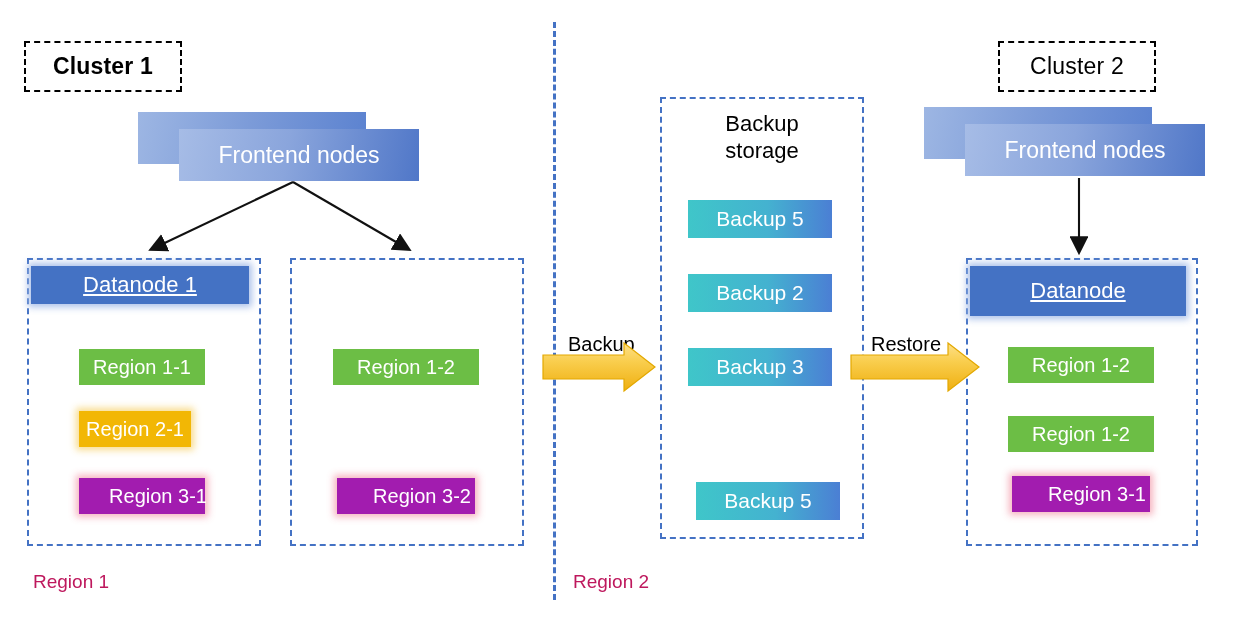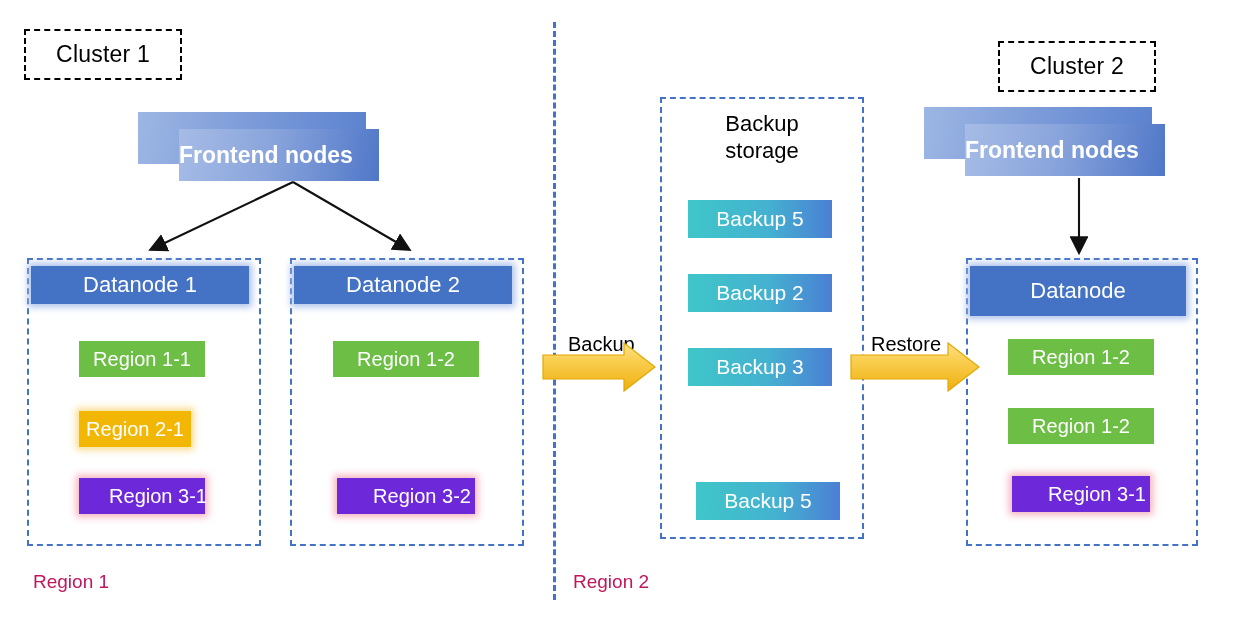--- a/index.html
+++ b/index.html
@@ -24,40 +24,39 @@
     position: absolute;
     border: 2px dashed #000000;
     background: transparent;
     display: flex;
     align-items: center;
     justify-content: center;
     font-size: 23px;
     color: #000000;
     letter-spacing: .2px;
   }
-  #cluster1-chip { left: 24px;  top: 29px;  width: 158px; height: 51px; }
+  #cluster1-chip { left: 24px;  top: 41px;  width: 158px; height: 51px; font-weight: bold; }
   #cluster2-chip { left: 998px; top: 41px;  width: 158px; height: 51px; justify-content: center; }
 
   
   .frontend-wrap { position: absolute; }
   .frontend-back {
     position: absolute;
     left: 0; top: 0;
     width: 228px; height: 52px;
     background: linear-gradient(100deg, #9DB6E3 0%, #7C9BD8 48%, #5B82D0 100%);
   }
   .frontend-front {
     position: absolute;
     left: 41px; top: 17px;
-    width: 200px; height: 52px;
+    width: 240px; height: 52px;
     background: linear-gradient(100deg, #A6BCE6 0%, #8AA5DC 45%, #5077C8 100%);
-    display: flex; align-items: center; justify-content: flex-start;
+    display: flex; align-items: center; justify-content: center;
     color: #ffffff;
     font-size: 23px;
-    font-weight: bold;
   }
   #frontend1 { left: 138px; top: 112px; width: 269px; height: 69px; }
   #frontend2 { left: 924px; top: 107px; width: 269px; height: 69px; }
 
   
   .dashed-box {
     position: absolute;
     border: 2px dashed #4472C4;
     background: #ffffff;
   }
@@ -67,37 +66,38 @@
   #datanode3-box { left: 966px; top: 258px; width: 232px; height: 288px; }
 
   
   .node-header {
     position: absolute;
     background: #4472C4;
     color: #ffffff;
     font-size: 22px;
     display: flex; align-items: center; justify-content: center;
     box-shadow: 0 0 7px 3px rgba(157,183,230,.85);
+    text-decoration: underline;
   }
   #dn1-header { left: 31px;  top: 266px; width: 218px; height: 38px; }
   #dn2-header { left: 294px; top: 266px; width: 218px; height: 38px; }
   #dn3-header { left: 970px; top: 266px; width: 216px; height: 50px; }
 
   
   .region-chip {
     position: absolute;
     height: 36px;
     display: flex; align-items: center; justify-content: center;
     color: #ffffff;
     font-size: 20px;
     white-space: nowrap;
   }
-  .region-green  { background: #6CBE45; }
+  .region-green  { background: #6CBE45; margin-top: 8px; }
   .region-yellow { background: #F2B705; box-shadow: 0 0 7px 3px rgba(247,216,130,.9); }
-  .region-red    { background: #6d28d9; box-shadow: 0 0 7px 3px rgba(245,166,180,.85); padding-left: 32px; }
+  .region-red    { background: #a21caf; box-shadow: 0 0 7px 3px rgba(245,166,180,.85); padding-left: 32px; }
 
   
   .backup-chip {
     position: absolute;
     left: 688px;
     width: 144px;
     height: 38px;
     background: linear-gradient(90deg, #3FC6C9 0%, #44B2D0 55%, #4B7FD4 100%);
     color: #ffffff;
     font-size: 21px;
@@ -185,23 +185,20 @@
     <span>Region 1-1</span>
   </div>
   <div class="region-chip region-yellow" style="left:79px; top:411px; width:112px;">
     <span>Region 2-1</span>
   </div>
   <div class="region-chip region-red" style="left:79px; top:478px; width:126px;">
     <span>Region 3-1</span>
   </div>
 
   <div class="dashed-box" id="datanode2-box"></div>
-  <div class="node-header" id="dn2-header">
-    <span>Datanode 2</span>
-  </div>
   <div class="region-chip region-green" style="left:333px; top:341px; width:146px;">
     <span>Region 1-2</span>
   </div>
   <div class="region-chip region-red" style="left:337px; top:478px; width:138px;">
     <span>Region 3-2</span>
   </div>
 
   <div class="dashed-box" id="backup-box"></div>
   <div class="plain-label" id="backup-storage-label">Backup
 storage</div>

